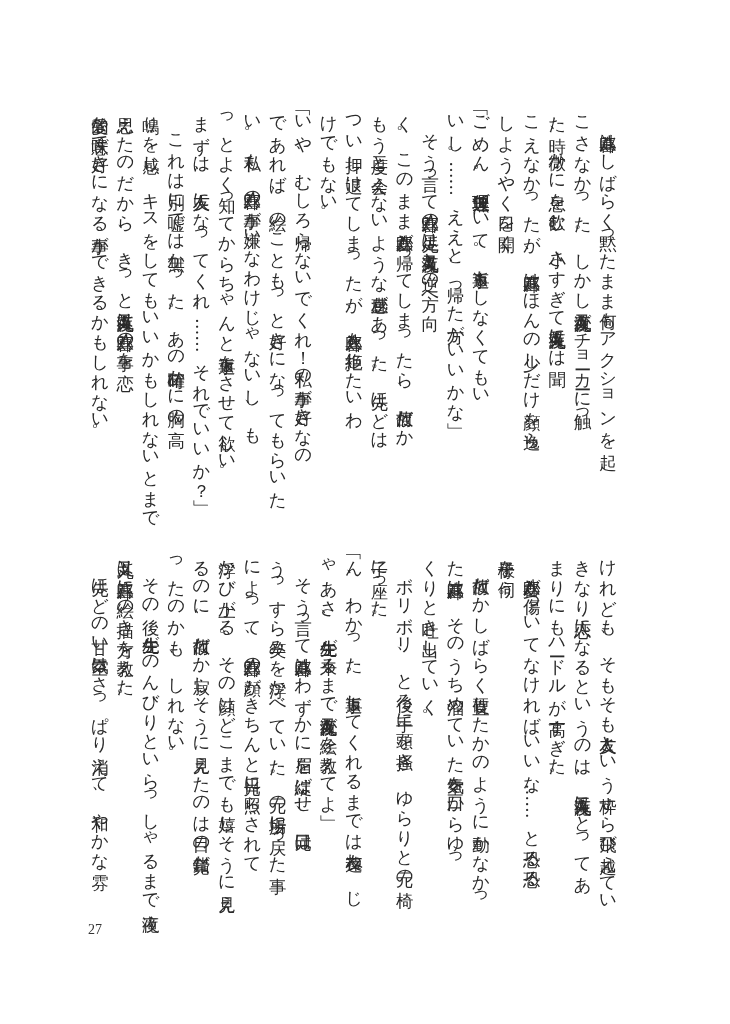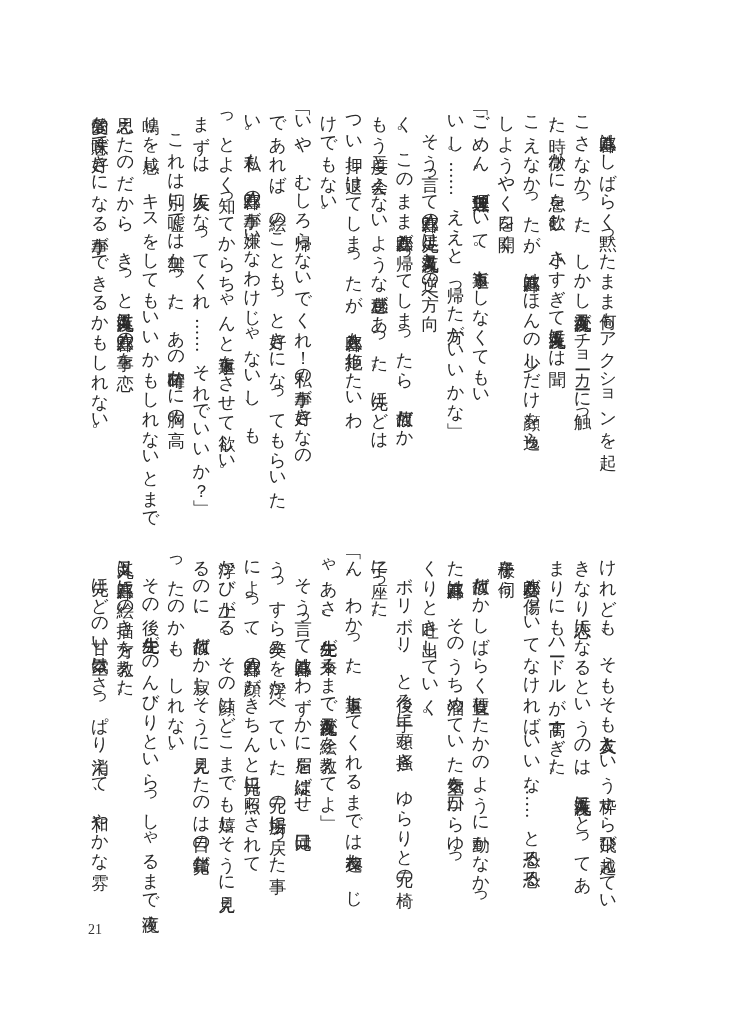--- a/index.html
+++ b/index.html
@@ -60,14 +60,14 @@
     <span class="line">うっすら笑みを浮かべていた。元の場所に戻った事</span>
     <span class="line">によって、喜八郎の顔がきちんと日光に照らされて</span>
     <span class="line">浮かび上がる。その顔はどこまでも嬉しそうに見え</span>
     <span class="line">るのに、何故だか寂しそうに見えたのは目の錯覚だ</span>
     <span class="line">ったのかも、しれない。</span>
     <span class="line">　その後、先生がのんびりといらっしゃるまで滝夜</span>
     <span class="line">叉丸は喜八郎に絵の描き方を教えた。</span>
     <span class="line">　先ほどの甘い空気はさっぱり消えて、和やかな雰</span>
   </div>
 
-  <div class="page-number">21</div>
+  <div class="page-number">27</div>
 </div>
 
 </body></html>

